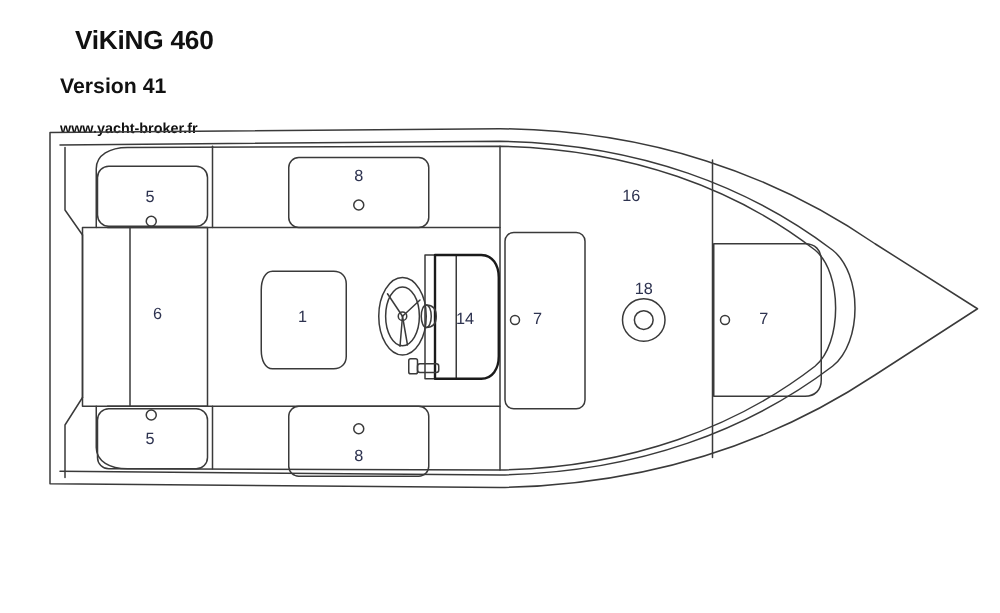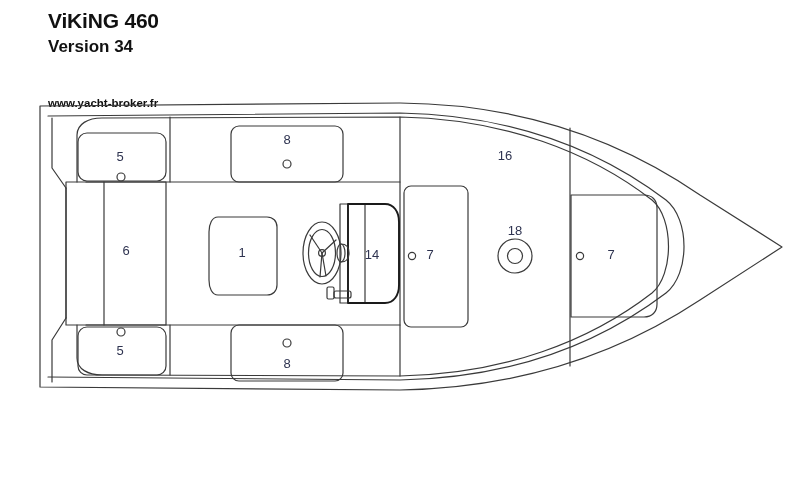--- a/index.html
+++ b/index.html
@@ -29,21 +29,21 @@
     left: 48px;
     top: 8px;
     width: 420px;
   }
   .model-title {
     font-size: 21px;
     font-weight: bold;
     letter-spacing: -0.2px;
     line-height: 26px;
     color: #111111;
-    margin: 0;
+    margin: 12px;
     white-space: nowrap;
   }
   .version-title {
     font-size: 17px;
     font-weight: bold;
     line-height: 22px;
     color: #111111;
     margin: 2px 0 0 0;
     white-space: nowrap;
   }
@@ -73,21 +73,21 @@
     dominant-baseline: middle;
   }
 </style>
 </head>
 <body>
 
 <div id="page">
 
   <div class="title-block">
     <div class="model-title">ViKiNG 460</div>
-    <div class="version-title">Version 34</div>
+    <div class="version-title">Version 41</div>
   </div>
 
   <div class="website">www.yacht-broker.fr</div>
 
   <svg id="boat-svg" viewBox="0 0 800 490" xmlns="http://www.w3.org/2000/svg">
 
     <g fill="none" stroke="#3a3a3a" stroke-width="1.2" stroke-linejoin="round" stroke-linecap="round">
 
       <path d="M 40,106
                L 400,103

